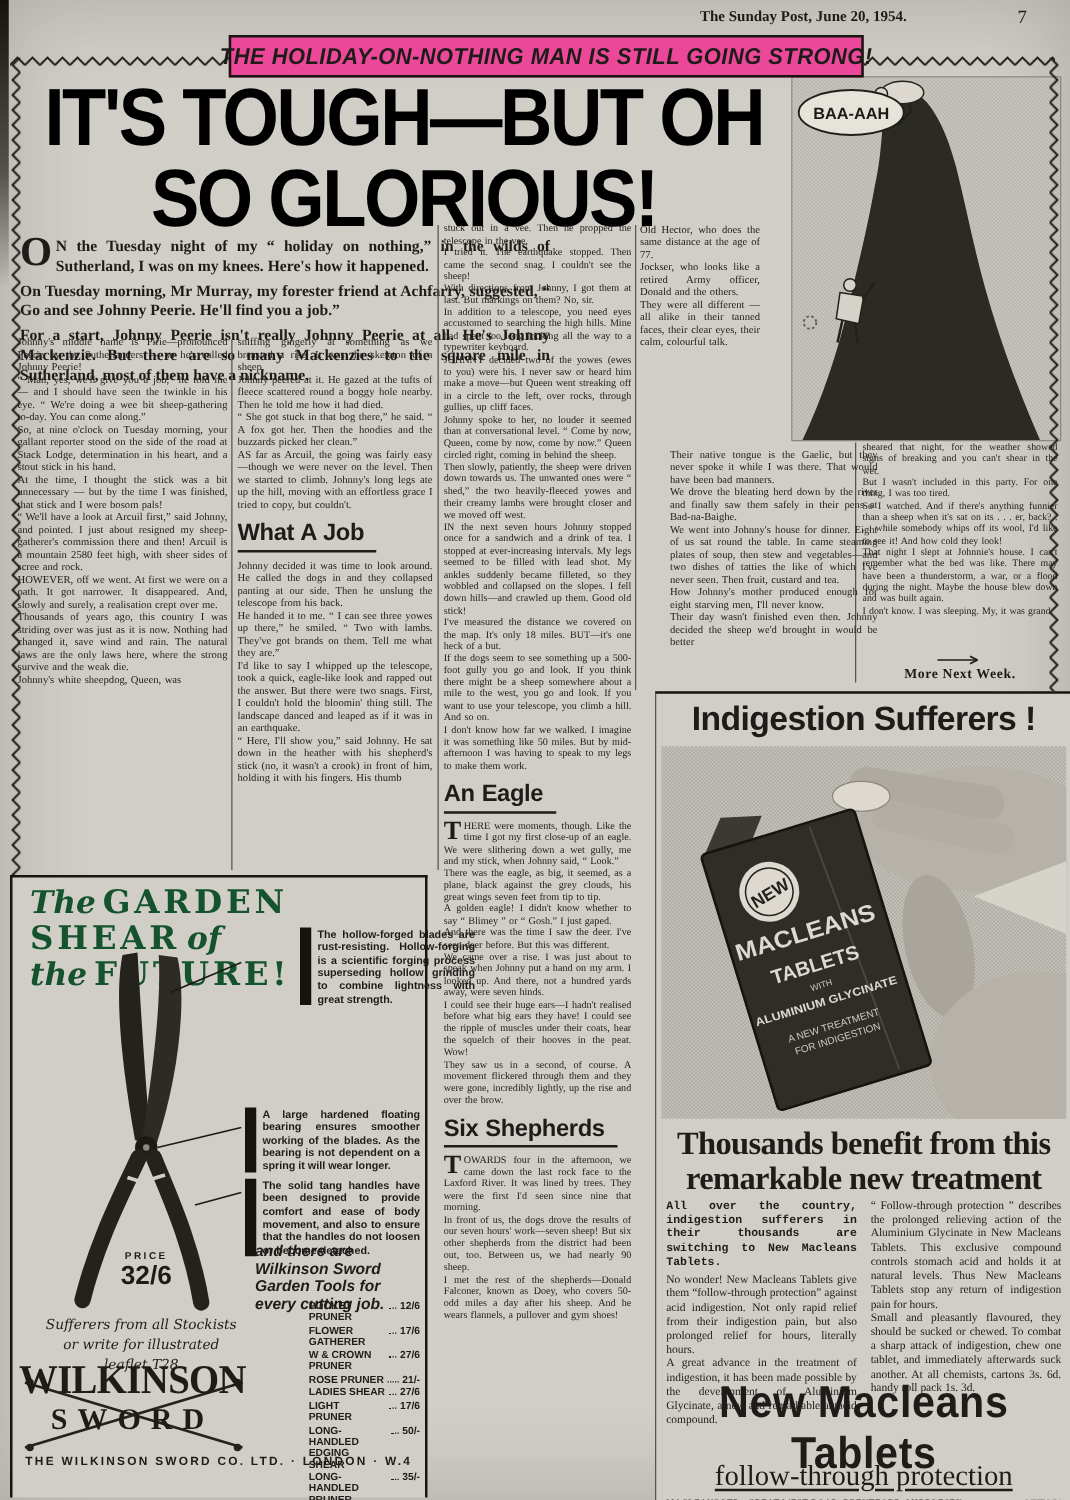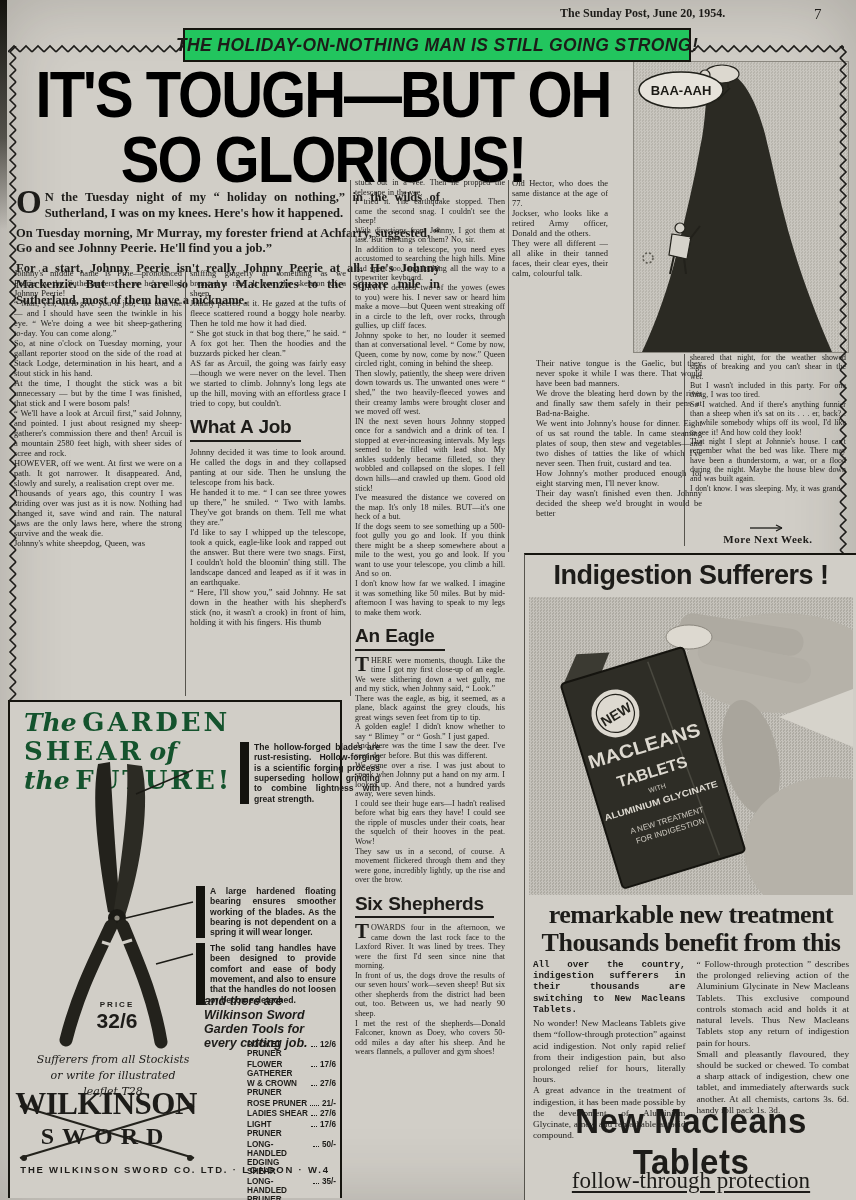--- a/index.html
+++ b/index.html
@@ -6,21 +6,21 @@
   .page{position:relative;width:856px;height:1200px;background:#d1cec7;overflow:hidden;
         font-family:"Liberation Serif",serif;color:#1d1c19;
         box-shadow:inset 0 0 70px rgba(40,38,30,.22);}
   .abs{position:absolute;}
 
   
   .masthead{top:6px;left:560px;width:215px;font-weight:bold;font-size:12px;white-space:nowrap;}
   .pageno{top:6px;left:814px;font-size:15px;}
 
   
-  .banner{top:28px;left:183px;width:504px;height:30px;border:2px solid #16150f;background:#22c55e;
+  .banner{top:28px;left:183px;width:504px;height:30px;border:2px solid #16150f;background:#ec4899;
           display:flex;align-items:center;justify-content:center;z-index:3;}
   .banner span{font-family:"Liberation Sans",sans-serif;font-weight:bold;font-style:italic;
                font-size:17.5px;letter-spacing:.4px;white-space:nowrap;transform:scaleY(1.05);}
 
   
   .zz{position:absolute;z-index:1;}
 
   
   .headline{top:62px;left:12px;width:622px;text-align:center;font-family:"Liberation Sans",sans-serif;
             font-weight:bold;letter-spacing:-2px;line-height:1;color:#000000;}
@@ -395,22 +395,22 @@
           <text x="122" y="178" text-anchor="middle" font-family="Liberation Sans, sans-serif" font-size="16" font-weight="bold" fill="#ddd9d0">TABLETS</text>
           <text x="122" y="192" text-anchor="middle" font-family="Liberation Sans, sans-serif" font-size="7" fill="#ccc8bf">WITH</text>
           <text x="122" y="206" text-anchor="middle" font-family="Liberation Sans, sans-serif" font-size="9" font-weight="bold" fill="#ddd9d0" textLength="118" lengthAdjust="spacingAndGlyphs">ALUMINIUM GLYCINATE</text>
           <text x="122" y="226" text-anchor="middle" font-family="Liberation Sans, sans-serif" font-size="8" fill="#ccc8bf">A NEW TREATMENT</text>
           <text x="122" y="237" text-anchor="middle" font-family="Liberation Sans, sans-serif" font-size="8" fill="#ccc8bf">FOR INDIGESTION</text>
         </g>
       </svg>
     </div>
 
     <div class="m-sub">
+      <div>Thousands benefit from this</div>
       <div>remarkable new treatment</div>
-      <div>Thousands benefit from this</div>
     </div>
 
     <div class="m-cols">
       <div class="m-col">
         <div class="lead">All over the country, indigestion sufferers in their thousands are switching to New Macleans Tablets.</div>
         <div class="rest">No wonder!  New Macleans Tablets give them “follow-through protection” against acid indigestion. Not only rapid relief from their indigestion pain, but also prolonged relief for hours, literally hours.
 A great advance in the treatment of indigestion, it has been made possible by the development of Aluminium Glycinate, a new and remarkable antacid compound.</div>
       </div>
       <div class="m-col">
         <div class="rest">“ Follow-through protection ” describes the prolonged relieving action of the Aluminium Glycinate in New Macleans Tablets. This exclusive compound controls stomach acid and holds it at natural levels. Thus New Macleans Tablets stop any return of indigestion pain for hours.

